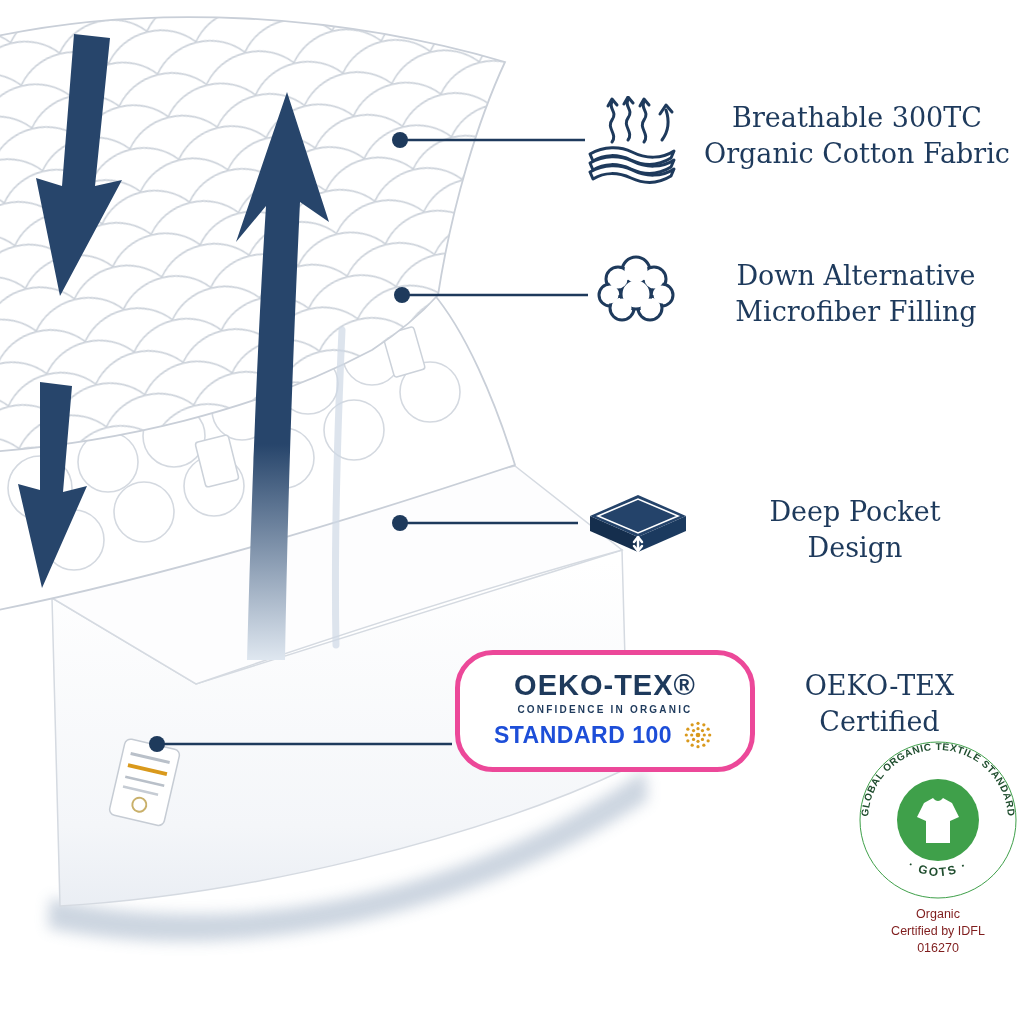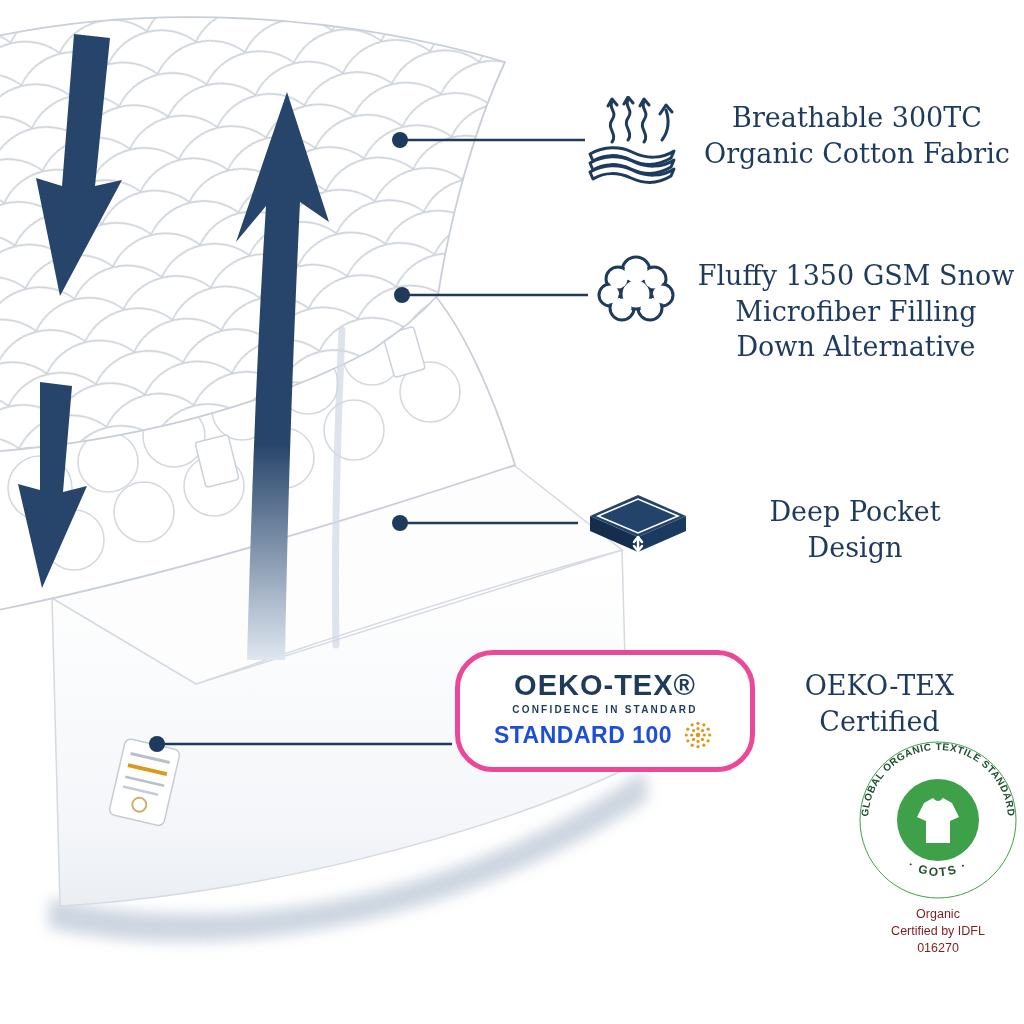--- a/index.html
+++ b/index.html
@@ -163,44 +163,43 @@
         <circle cx="24" cy="29" r="9.5"></circle>
       <circle cx="60" cy="29" r="9.5"></circle>
         <circle cx="16" cy="45" r="8.5"></circle>
       <circle cx="68" cy="45" r="8.5"></circle>
         <circle cx="28" cy="58" r="9.5"></circle>
       <circle cx="56" cy="58" r="9.5"></circle>
         <circle cx="42" cy="44" r="12.5"></circle>
     </g>
   </svg>
   <div class="feature-text" style="left:688px;top:258px;width:336px">
-    <div>Fluffy 1350 GSM Snow</div>
+    <div>Down Alternative</div>
     <div>Microfiber Filling</div>
-    <div>Down Alternative</div>
   </div>
 
   <svg class="icon-box" style="left:582px;top:486px" width="112" height="78" viewBox="0 0 112 78">
     <path d="M8,30 L8,45 L56,66 L56,51 Z" fill="#152e4d"></path>
     <path d="M104,30 L104,45 L56,66 L56,51 Z" fill="#1b3a5f"></path>
     <path d="M8,30 L56,9 L104,30 L56,51 Z" fill="#24436a"></path>
     <path d="M16,30 L56,13 L96,30 L56,47 Z" fill="none" stroke="#ffffff" stroke-width="1.6"></path>
     <g stroke="#ffffff" stroke-width="2.5" fill="none" stroke-linecap="round" stroke-linejoin="round">
       <line x1="56" y1="52" x2="56" y2="64"></line>
       <path d="M52,56 L56,51 L60,56"></path>
       <path d="M52,60 L56,65 L60,60"></path>
     </g>
   </svg>
   <div class="feature-text" style="left:730px;top:494px;width:250px">
     <div>Deep Pocket</div>
     <div>Design</div>
   </div>
 
   <div class="oeko-badge">
     <div class="oeko-brand">OEKO-TEX®</div>
-    <div class="oeko-tagline">CONFIDENCE IN STANDARD</div>
+    <div class="oeko-tagline">CONFIDENCE IN ORGANIC</div>
     <div class="oeko-standard-row">
       <span class="oeko-standard">STANDARD 100</span>
       <svg width="36" height="36" viewBox="0 0 40 40">
         <g fill="#d9991c">
           <circle cx="20" cy="20" r="2.6"></circle>
           <circle cx="27" cy="20" r="1.8"></circle>
             <circle cx="24.95" cy="24.95" r="1.8"></circle>
           <circle cx="20" cy="27" r="1.8"></circle>
             <circle cx="15.05" cy="24.95" r="1.8"></circle>
           <circle cx="13" cy="20" r="1.8"></circle>

